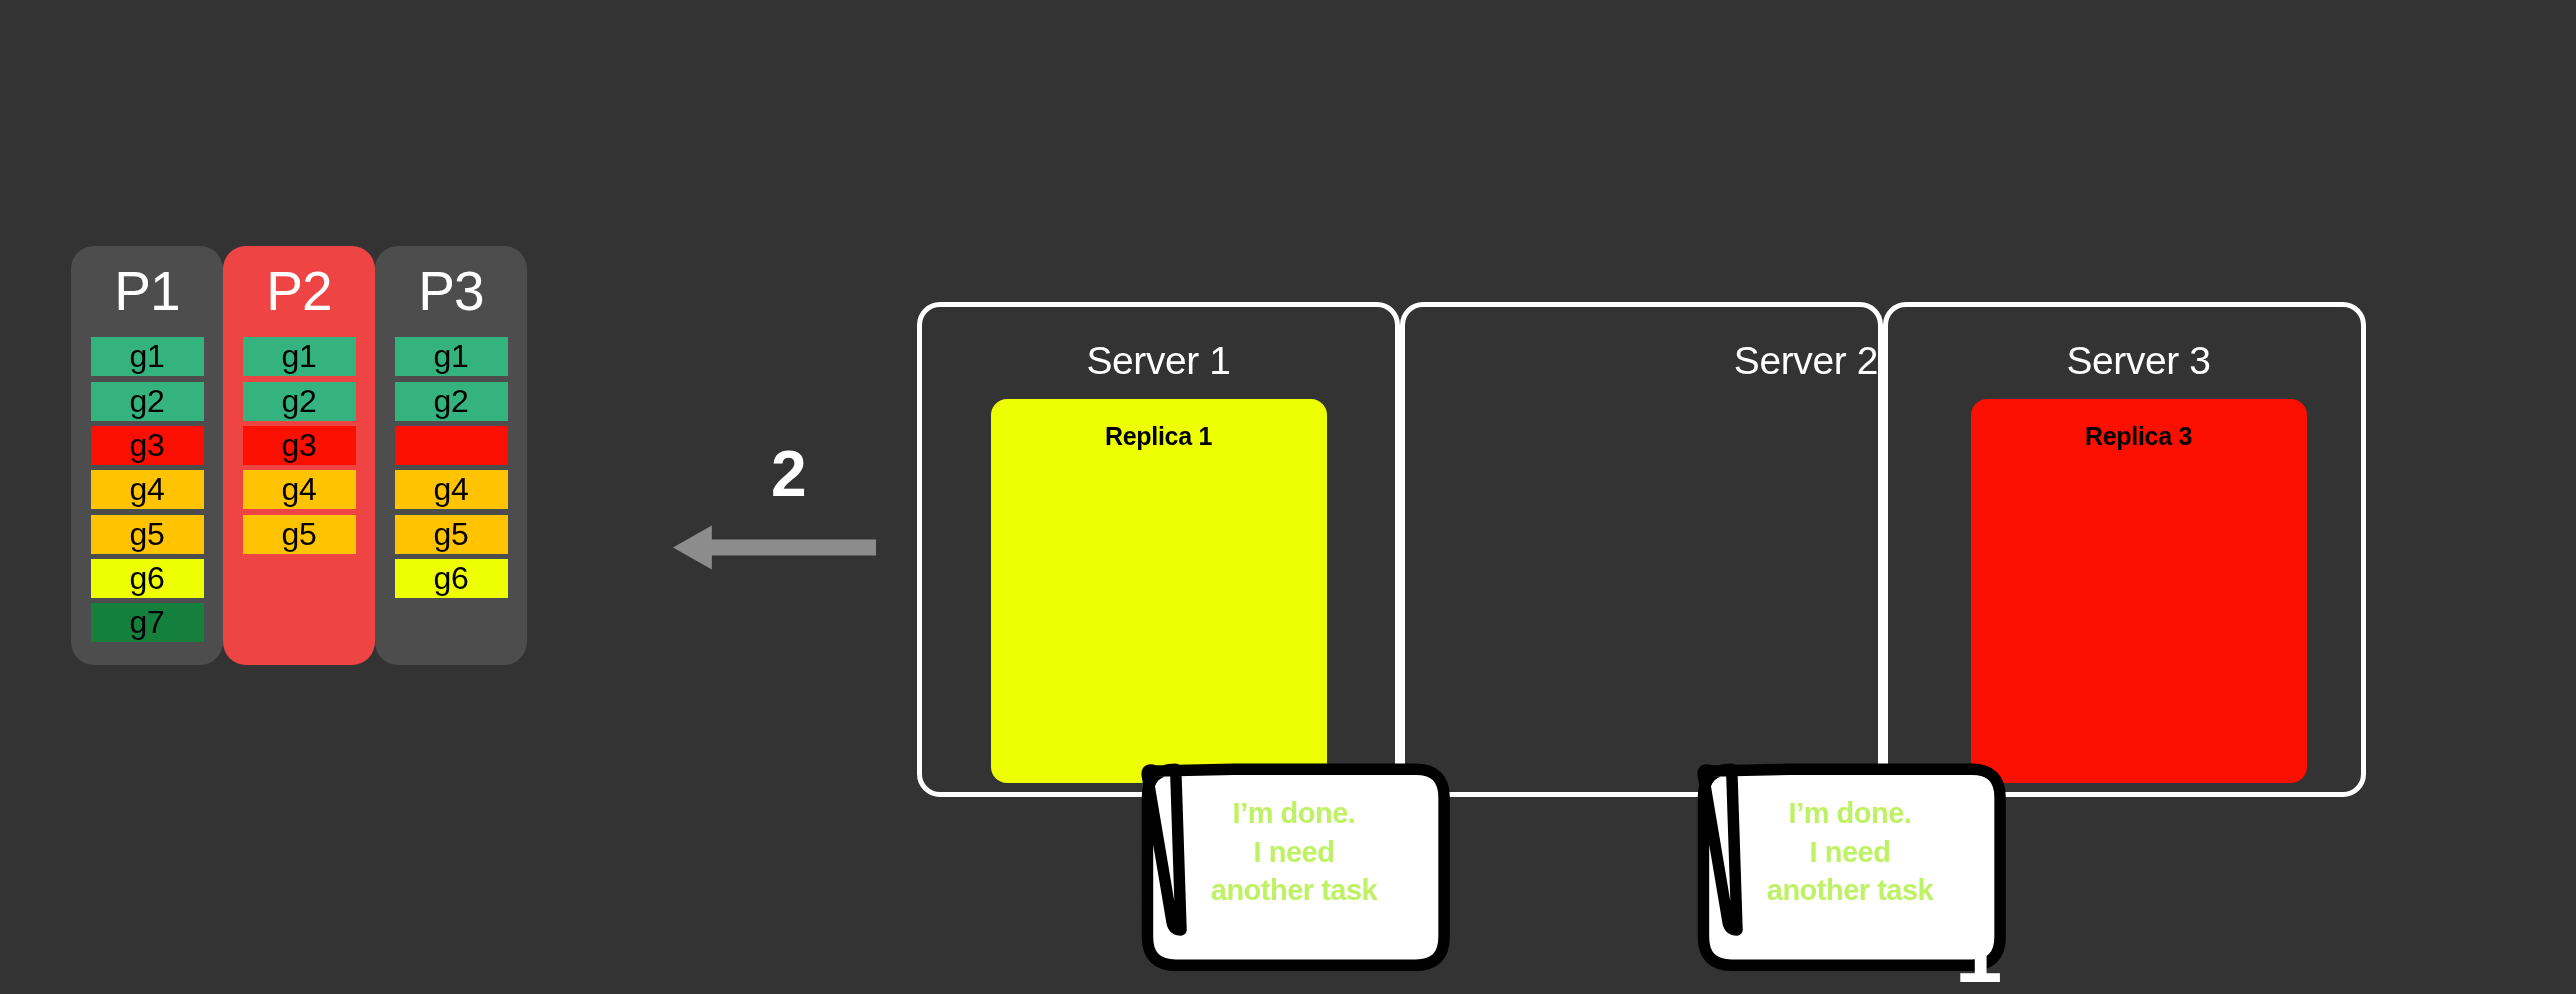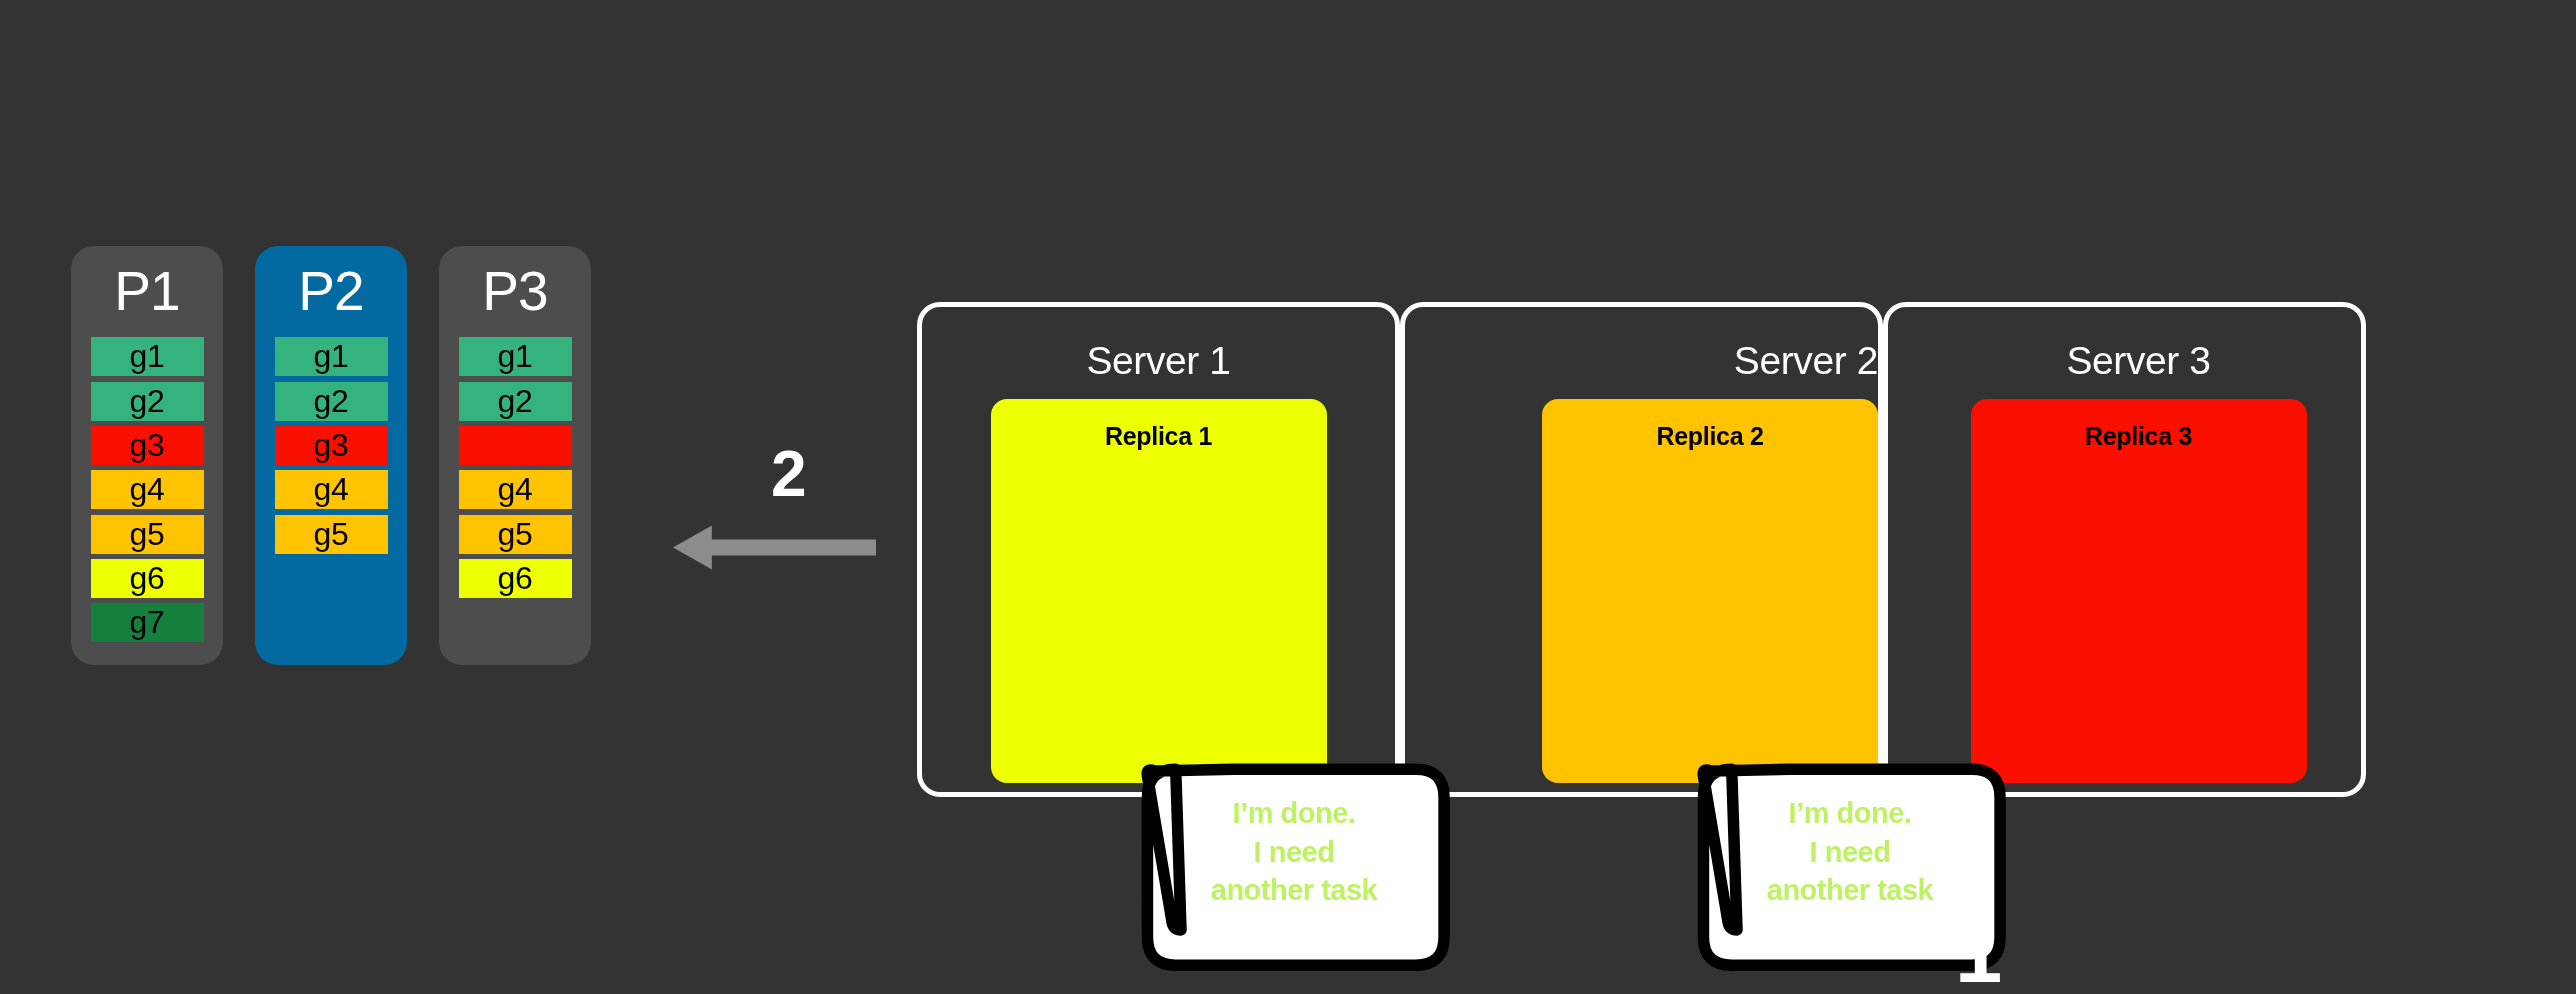--- a/index.html
+++ b/index.html
@@ -19,21 +19,20 @@
     inset: 0;
     background: #333333;
   }
 
   
   #partitions {
     position: absolute;
     left: 71px;
     top: 246px;
     display: flex;
-    gap: 32px;
     align-items: flex-start;
   }
   .partition {
     background: #4d4d4d;
     border-radius: 23px;
     width: 152px;
     padding: 8.8px 0 23px 0;
     box-sizing: border-box;
     display: flex;
     flex-direction: column;
@@ -200,21 +199,21 @@
           </div>
         <div class="cell" style="background-color: rgb(237, 255, 0);">
             <span>g6</span>
           </div>
         <div class="cell" style="background-color: #15803d;">
             <span>g7</span>
           </div>
       </div>
     </div>
 
-    <div class="partition" style="background: #0369a1;">
+    <div class="partition" style="background: #ef4444;">
       <div class="partition-title">P2</div>
       <div class="cells">
         <div class="cell" style="background-color: rgb(52, 179, 126);">
             <span>g1</span>
           </div>
         <div class="cell" style="background-color: rgb(52, 179, 126);">
             <span>g2</span>
           </div>
         <div class="cell" style="background-color: rgb(250, 15, 0);">
             <span>g3</span>
@@ -267,23 +266,20 @@
 
     <div class="server" style="border-color: rgb(255, 255, 255);">
       <div class="server-title">Server 1</div>
       <div class="replica" style="background-color: rgb(237, 255, 0);">
         <span>Replica 1</span>
       </div>
     </div>
 
     <div class="server" style="border-color: rgb(255, 255, 255); align-items: flex-end;">
       <div class="server-title">Server 2</div>
-      <div class="replica" style="background-color: rgb(255, 195, 0);">
-        <span>Replica 2</span>
-      </div>
     </div>
 
     <div class="server" style="border-color: rgb(255, 255, 255); padding-left: 28px;">
       <div class="server-title">Server 3</div>
       <div class="replica" style="background-color: rgb(250, 15, 0);">
         <span>Replica 3</span>
       </div>
     </div>
 
   </div>

